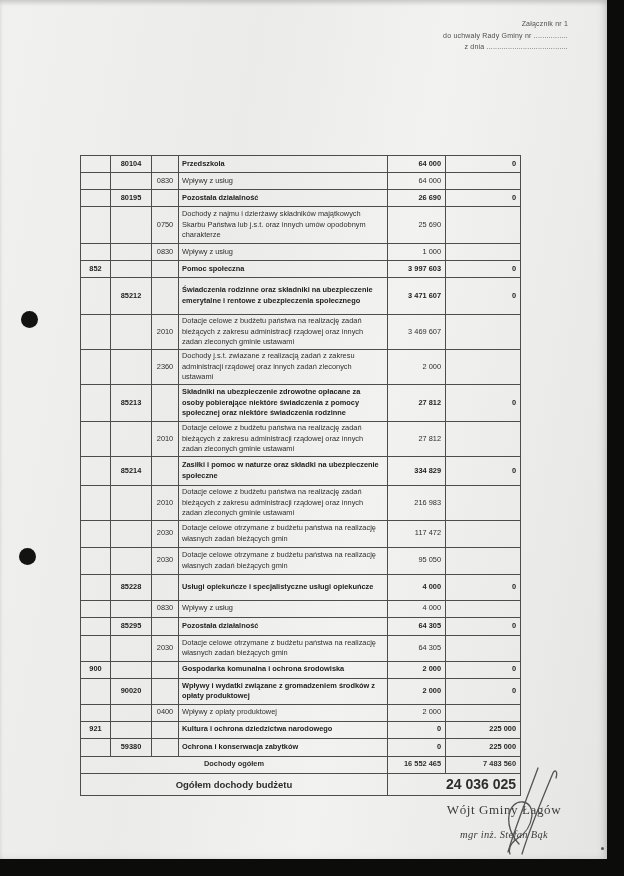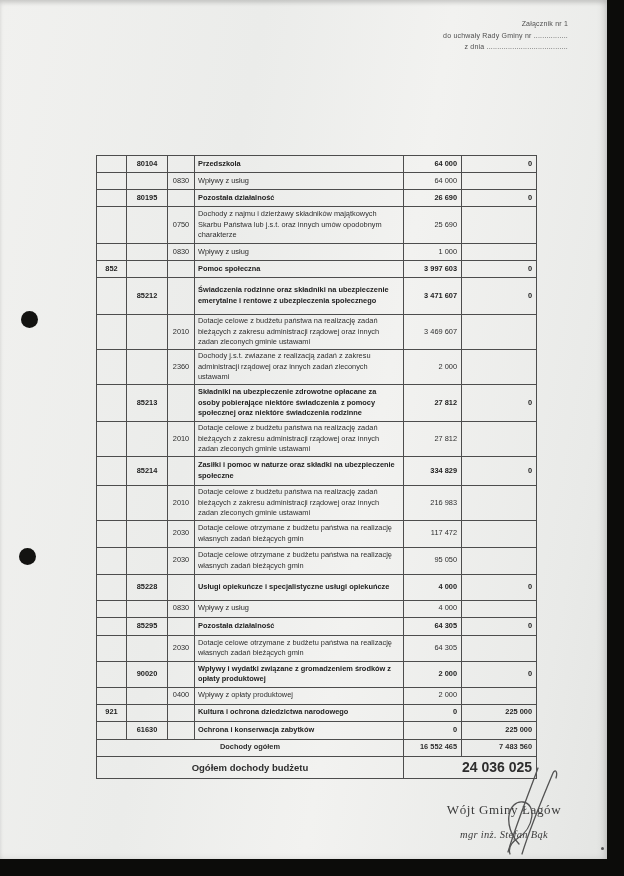--- a/index.html
+++ b/index.html
@@ -8,21 +8,21 @@
   .paper{position:absolute;left:0;top:0;width:607px;height:859px;
          background:linear-gradient(100deg,#f1f1ef 0%,#ebecea 35%,#f2f2f0 60%,#e9eae8 88%,#e4e5e3 100%);
          box-shadow:inset 0 3px 4px rgba(0,0,0,.12), inset -4px 0 6px rgba(0,0,0,.10);}
   .hole{position:absolute;width:17px;height:17px;border-radius:50%;background:#131311;}
   .hole1{left:21px;top:311px;}
   .hole2{left:19px;top:548px;}
 
   .attachment{position:absolute;top:18px;right:56px;text-align:right;
               font-size:7px;line-height:11.5px;color:#4e4e4e;letter-spacing:.2px;}
 
-  .budget{position:absolute;left:96px;top:155px;}
+  .budget{position:absolute;left:80px;top:155px;}
   table{border-collapse:collapse;table-layout:fixed;width:440px;
         font-size:7.4px;color:#2e2e2e;}
   td{border:1px solid #4d4d4d;padding:1px 3px;line-height:1.42;vertical-align:middle;overflow:hidden;}
   td.dzial,td.rozdzial,td.paragraf{text-align:center;padding:1px 1px;}
   td.desc{text-align:left;margin-left:20px;}
   td.v1,td.v2{text-align:right;padding-right:4px;white-space:nowrap;}
   tr.row-dzial td.dzial, tr.row-rozdzial td.rozdzial,
   tr.row-dzial td.desc, tr.row-rozdzial td.desc,
   tr.row-dzial td.v1,  tr.row-rozdzial td.v1,
   tr.row-dzial td.v2,  tr.row-rozdzial td.v2{font-weight:bold;color:#222;}
@@ -211,20 +211,28 @@
             <td class="v2">0</td>
           </tr>
           <tr class="row-paragraf" style="height: 26px;">
             <td class="dzial"></td>
             <td class="rozdzial"></td>
             <td class="paragraf">2030</td>
             <td class="desc">Dotacje celowe otrzymane z budżetu państwa na realizację własnych zadań bieżących gmin</td>
             <td class="v1">64 305</td>
             <td class="v2"></td>
           </tr>
+          <tr class="row-dzial" style="height: 17px;">
+            <td class="dzial">900</td>
+            <td class="rozdzial"></td>
+            <td class="paragraf"></td>
+            <td class="desc">Gospodarka komunalna i ochrona środowiska</td>
+            <td class="v1">2 000</td>
+            <td class="v2">0</td>
+          </tr>
           <tr class="row-rozdzial" style="height: 26px;">
             <td class="dzial"></td>
             <td class="rozdzial">90020</td>
             <td class="paragraf"></td>
             <td class="desc">Wpływy i wydatki związane z gromadzeniem środków z opłaty produktowej</td>
             <td class="v1">2 000</td>
             <td class="v2">0</td>
           </tr>
           <tr class="row-paragraf" style="height: 17px;">
             <td class="dzial"></td>
@@ -237,21 +245,21 @@
           <tr class="row-dzial" style="height: 17px;">
             <td class="dzial">921</td>
             <td class="rozdzial"></td>
             <td class="paragraf"></td>
             <td class="desc">Kultura i ochrona dziedzictwa narodowego</td>
             <td class="v1">0</td>
             <td class="v2">225 000</td>
           </tr>
           <tr class="row-rozdzial" style="height: 18px;">
             <td class="dzial"></td>
-            <td class="rozdzial">61630</td>
+            <td class="rozdzial">59380</td>
             <td class="paragraf"></td>
             <td class="desc">Ochrona i konserwacja zabytków</td>
             <td class="v1">0</td>
             <td class="v2">225 000</td>
           </tr>
         </tbody>
       <tbody>
         <tr class="summary-row">
           <td class="sum-label" colspan="4">Dochody ogółem</td>
           <td class="sum-v">16 552 465</td>

